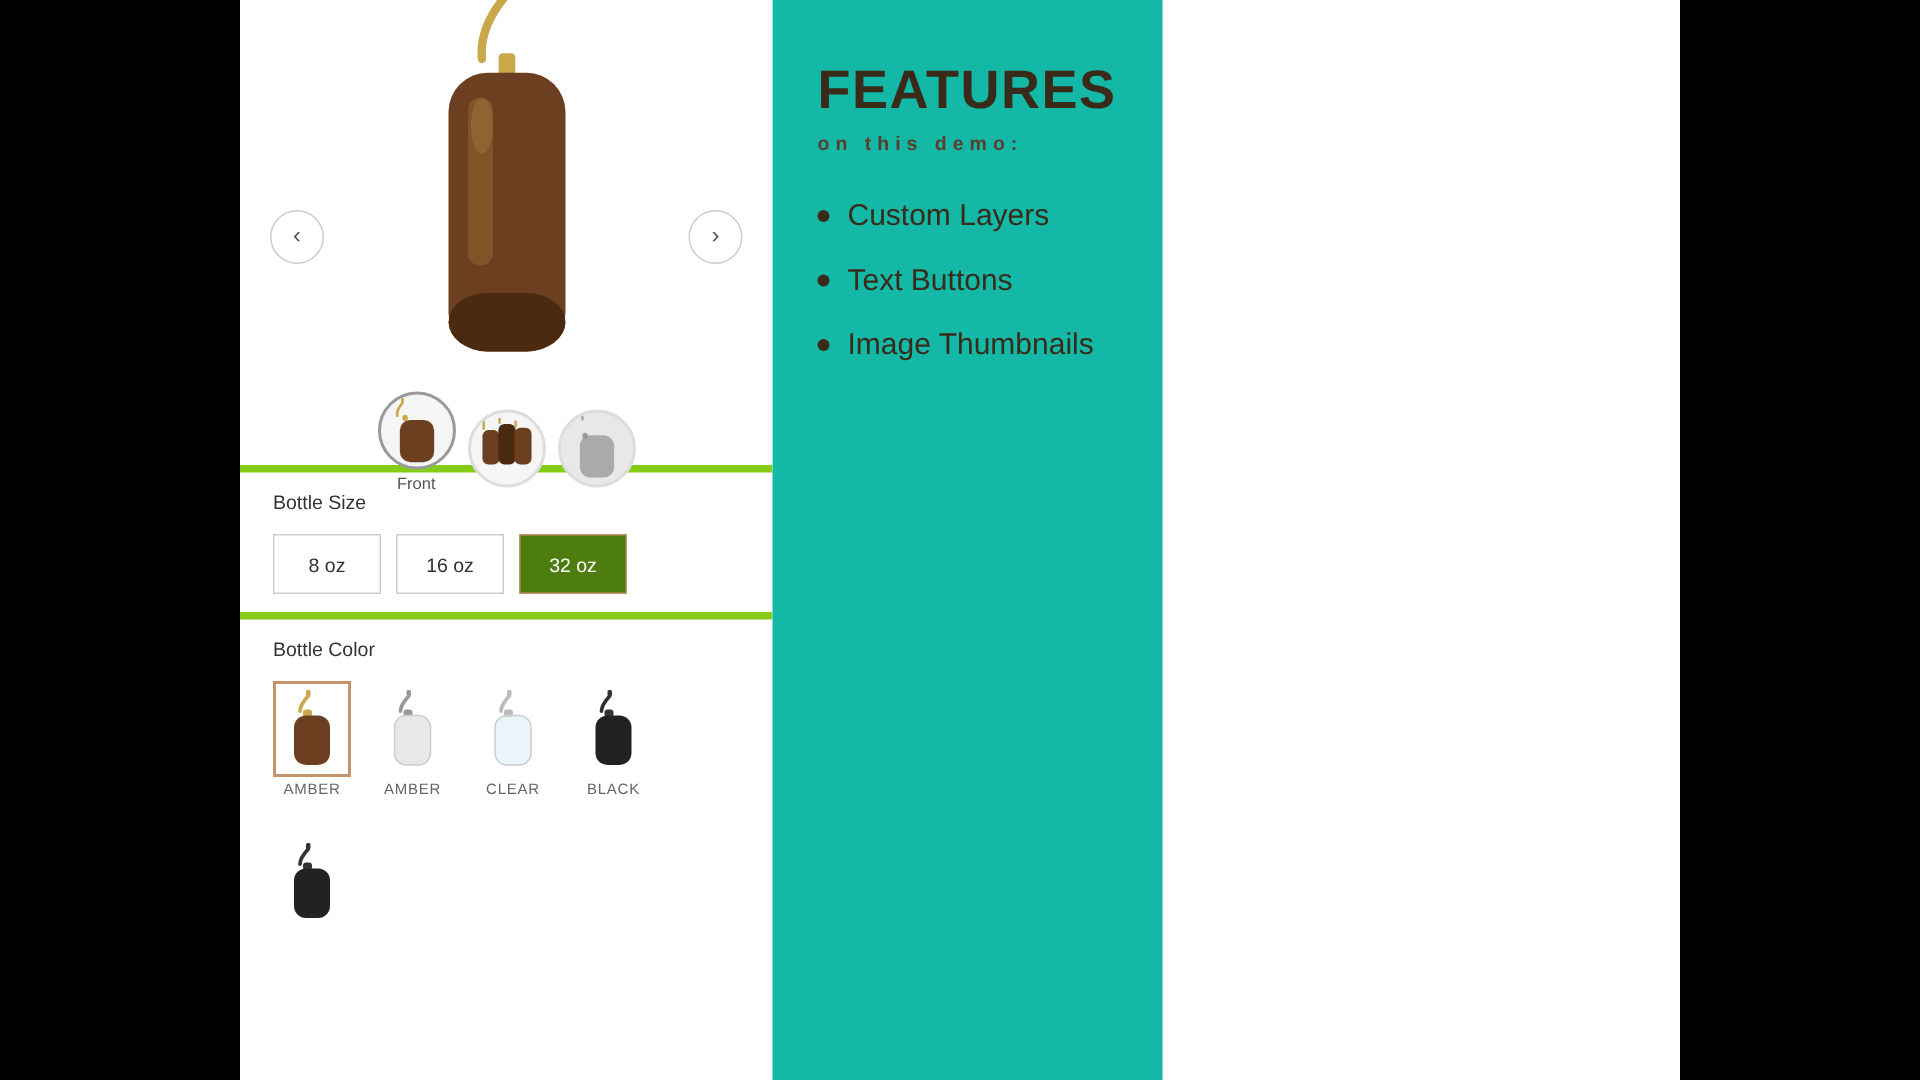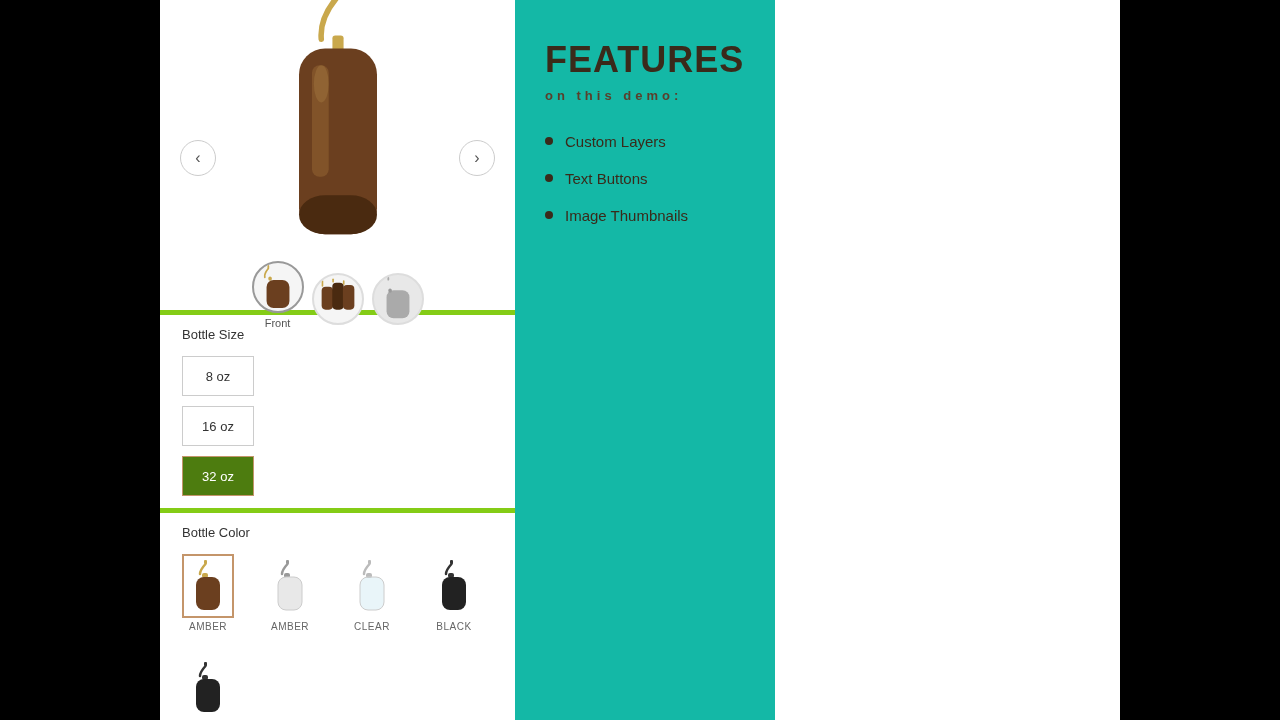--- a/index.html
+++ b/index.html
@@ -118,21 +118,20 @@
     }
     .section-title {
       font-size: 13px;
       color: #333;
       margin-bottom: 14px;
       font-weight: 400;
     }
     .size-options {
       display: flex;
       gap: 10px;
-      flex-direction: column;
     }
     .size-btn {
       width: 72px;
       height: 40px;
       border: 1px solid #ccc;
       background: #fff;
       font-size: 13px;
       color: #333;
       cursor: pointer;
       display: flex;
@@ -142,21 +141,21 @@
     .size-btn.active {
       background: #4d7c0f;
       border-color: #c4956a;
       color: #fff;
       font-weight: normal;
     }
 
     
     .color-options {
       display: flex;
-      gap: 30px;
+      gap: 15px;
       flex-wrap: wrap;
     }
     .color-option {
       display: flex;
       flex-direction: column;
       align-items: center;
       cursor: pointer;
     }
     .color-swatch {
       width: 52px;
@@ -201,21 +200,21 @@
       font-size: 13px;
       color: #5a3e2b;
       letter-spacing: 4px;
       margin-bottom: 30px;
       font-weight: bold;
     }
     .feature-item {
       display: flex;
       align-items: center;
       margin-bottom: 20px;
-      font-size: 15px;
+      font-size: 20px;
       color: #3a2a1a;
     }
     .bullet {
       width: 8px;
       height: 8px;
       background: #3a2a1a;
       border-radius: 50%;
       margin-right: 12px;
       flex-shrink: 0;
     }

